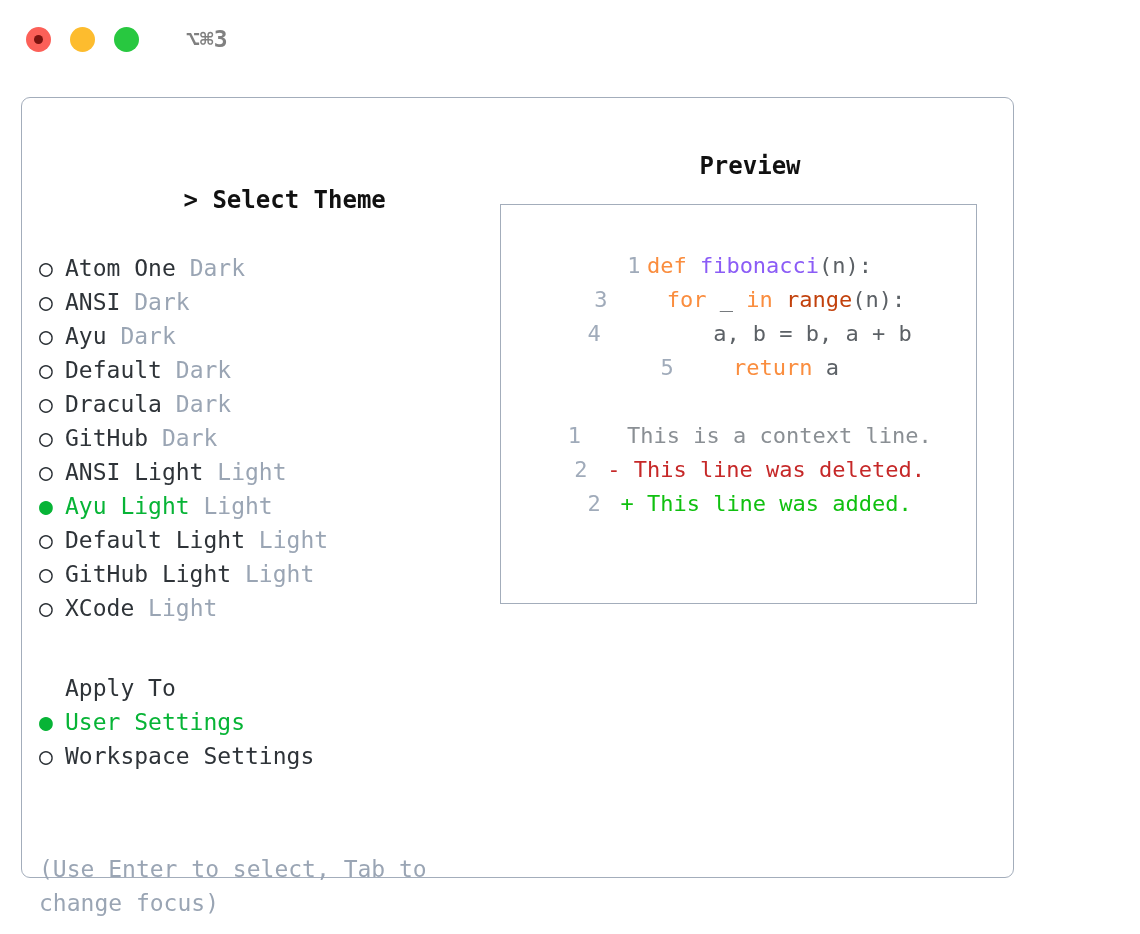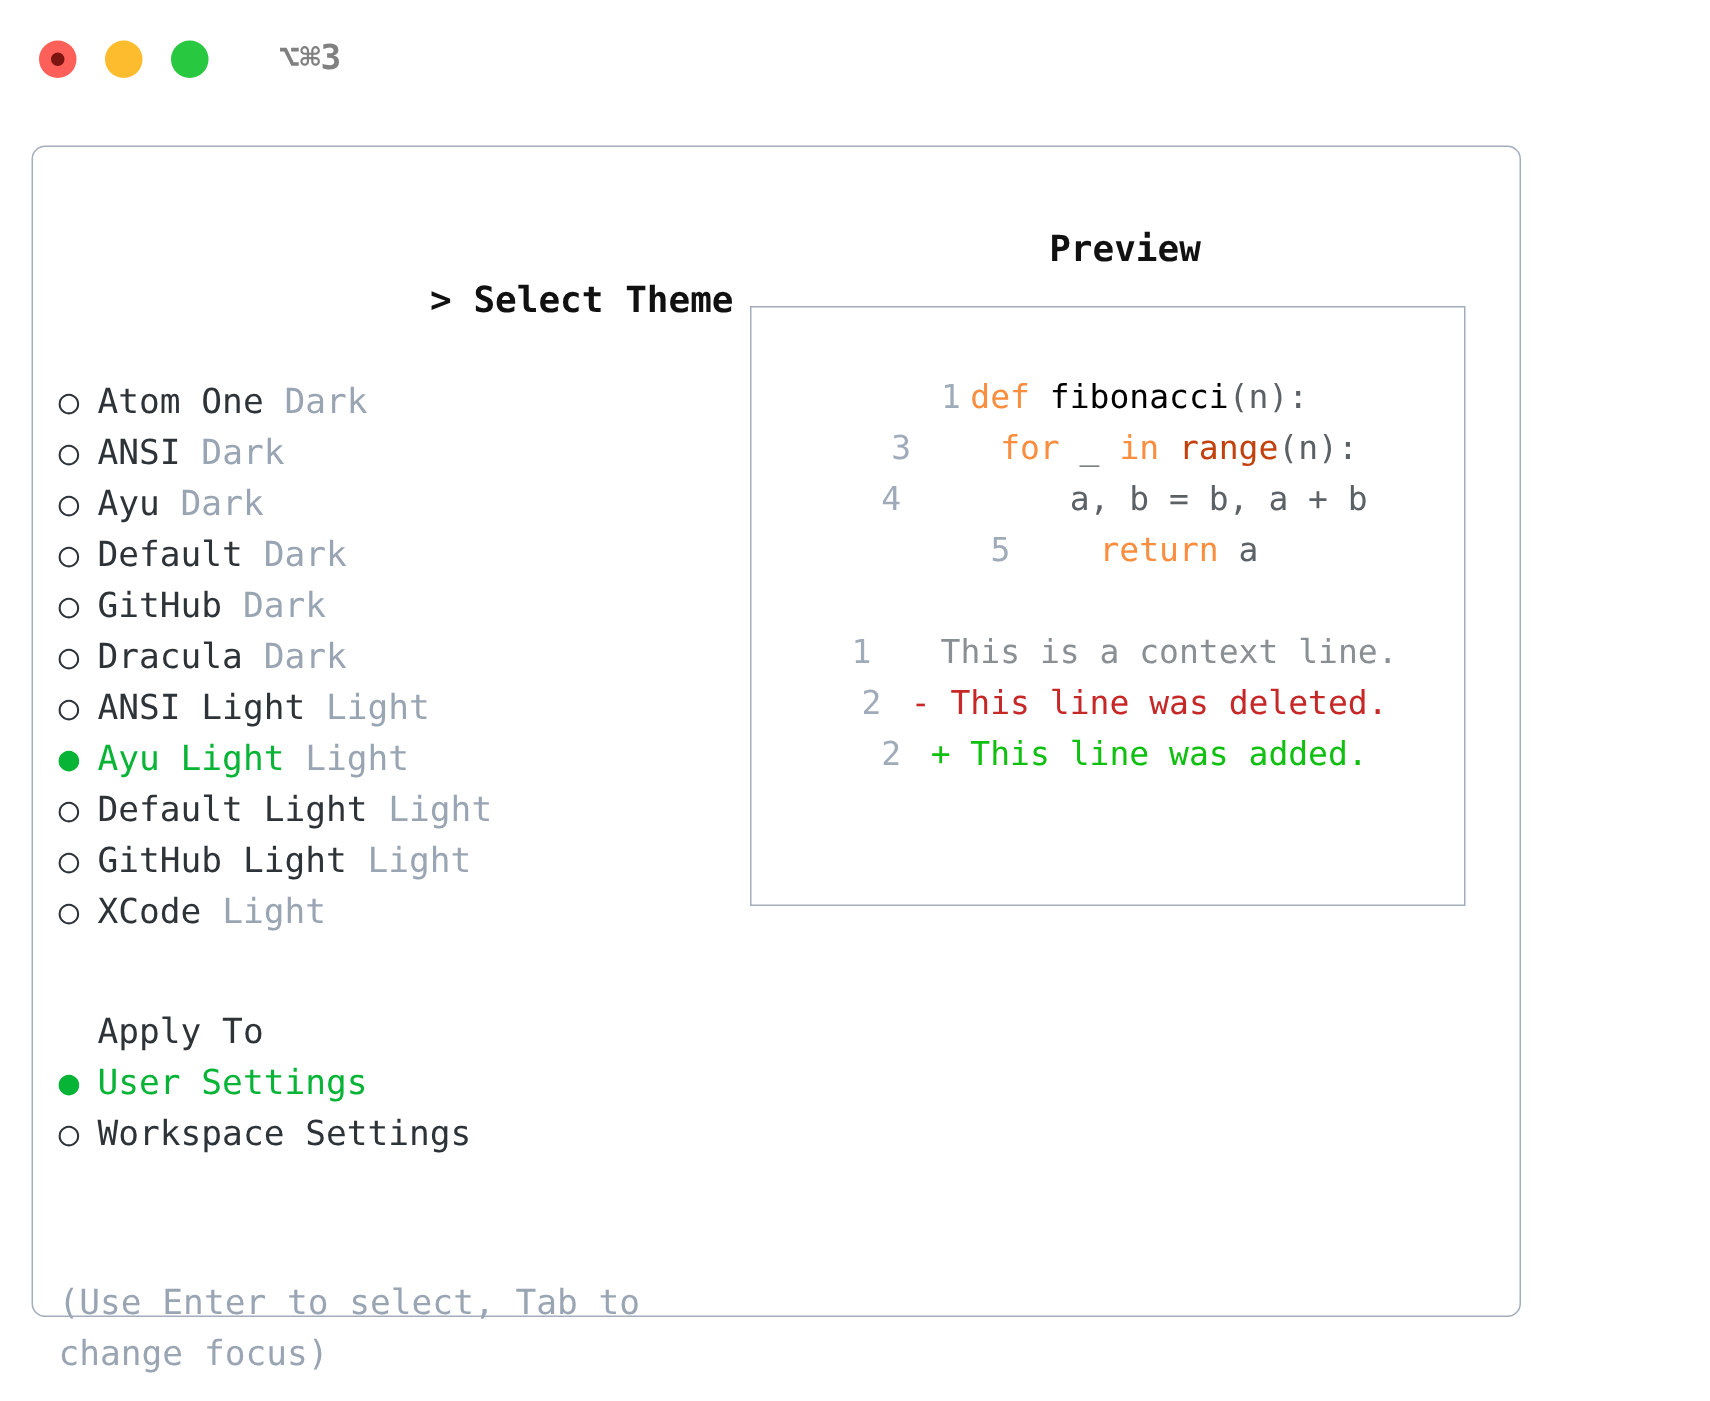--- a/index.html
+++ b/index.html
@@ -92,21 +92,20 @@
     left: 17px;
     top: 51px;
     width: 450px;
   }
   .section-head {
     font-size: 24px;
     font-weight: bold;
     color: #111111;
     line-height: 34px;
     white-space: pre;
-    text-align: right;
   }
   .section-head .caret { color: #111111; }
 
   .opt {
     font-size: 23px;
     line-height: 34px;
     color: #2e3338;
     white-space: pre;
   }
   .opt .bullet {
@@ -165,21 +164,21 @@
     line-height: 34px;
     white-space: pre;
     color: #5c6166;
   }
   .ln {
     display: inline-block;
     width: 26px;
     color: #a0abba;
   }
   .kw   { color: #fa8d3e; }
-  .fn   { color: #000000; }
+  .fn   { color: #8b5cf6; }
   .bi   { color: #c2410c; }
   .num  { color: #a37acc; }
   .pl   { color: #5c6166; }
 
   .blank-line { height: 34px; }
 
   .diff-ctx { color: #8a8f94; }
   .diff-del { color: #c62828; }
   .diff-add { color: #10c010; }
 </style>
@@ -204,22 +203,22 @@
 
         <div class="section-head">
           <span class="caret">&gt;</span><span> </span><span>Select Theme</span>
         </div>
 
         <div id="theme-options">
             <div class="opt"><span class="bullet">○</span><span class="name">Atom One</span><span class="tag"> Dark</span></div>
             <div class="opt"><span class="bullet">○</span><span class="name">ANSI</span><span class="tag"> Dark</span></div>
             <div class="opt"><span class="bullet">○</span><span class="name">Ayu</span><span class="tag"> Dark</span></div>
             <div class="opt"><span class="bullet">○</span><span class="name">Default</span><span class="tag"> Dark</span></div>
+            <div class="opt"><span class="bullet">○</span><span class="name">Dracula</span><span class="tag"> Dark</span></div>
             <div class="opt"><span class="bullet">○</span><span class="name">GitHub</span><span class="tag"> Dark</span></div>
-            <div class="opt"><span class="bullet">○</span><span class="name">Dracula</span><span class="tag"> Dark</span></div>
             <div class="opt"><span class="bullet">○</span><span class="name">ANSI Light</span><span class="tag"> Light</span></div>
             <div class="opt selected"><span class="bullet">●</span><span class="name">Ayu Light</span><span class="tag"> Light</span></div>
             <div class="opt"><span class="bullet">○</span><span class="name">Default Light</span><span class="tag"> Light</span></div>
             <div class="opt"><span class="bullet">○</span><span class="name">GitHub Light</span><span class="tag"> Light</span></div>
             <div class="opt"><span class="bullet">○</span><span class="name">XCode</span><span class="tag"> Light</span></div>
           </div>
 
         <div class="spacer-lg"></div>
 
         <div class="group-head">Apply To</div>

